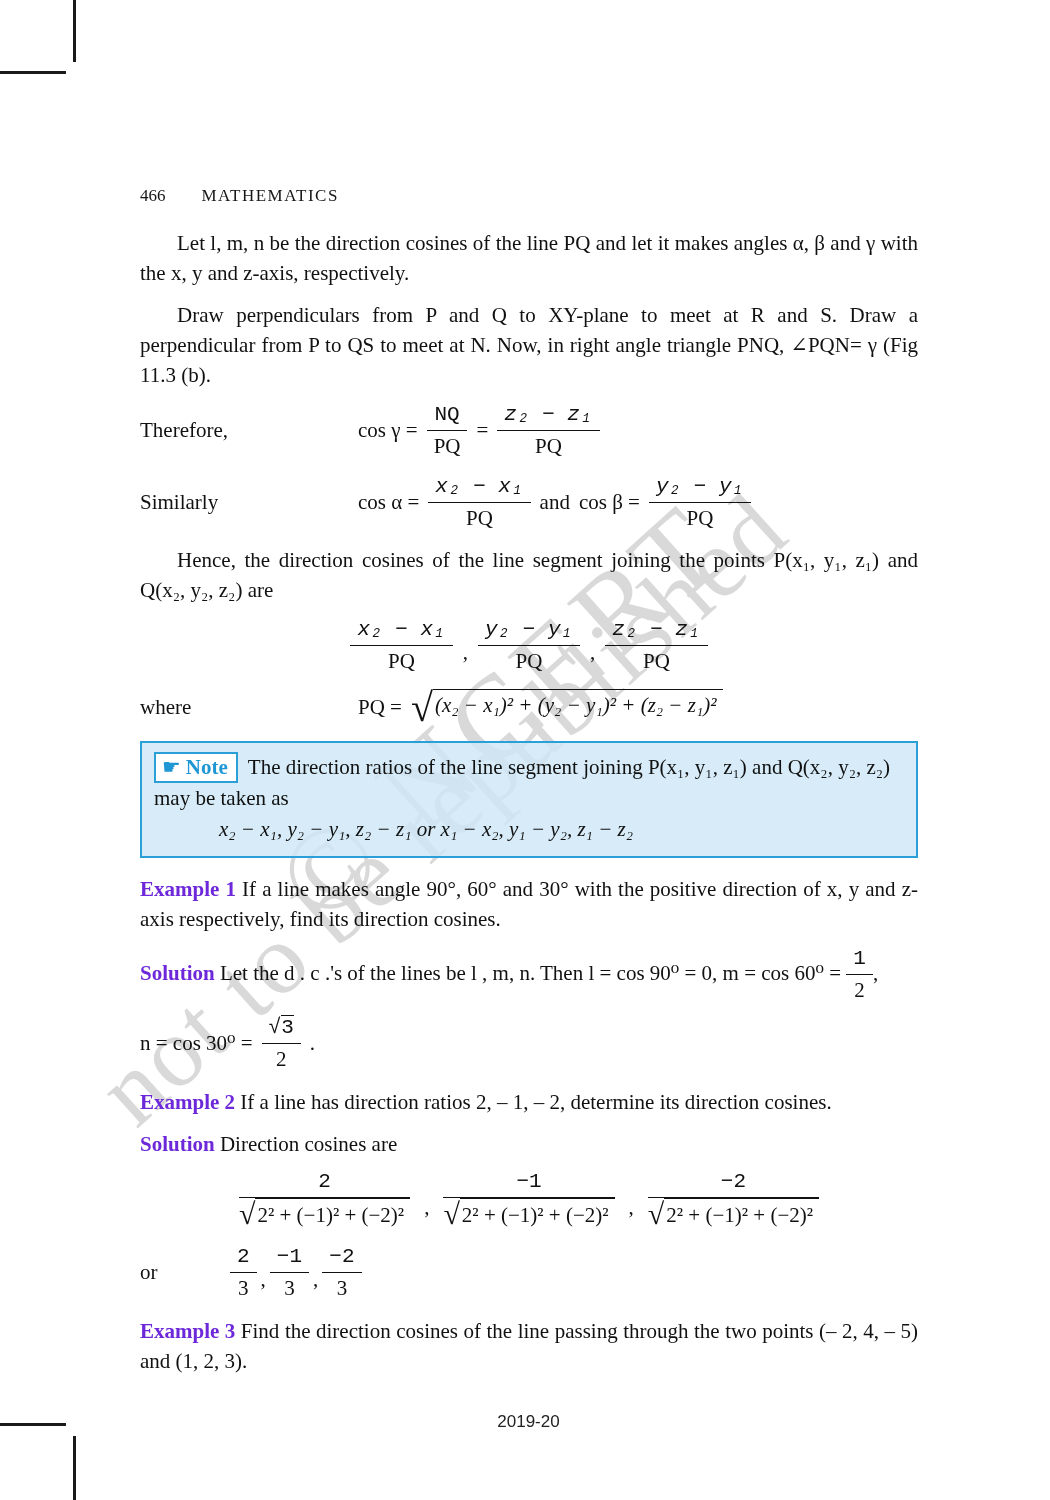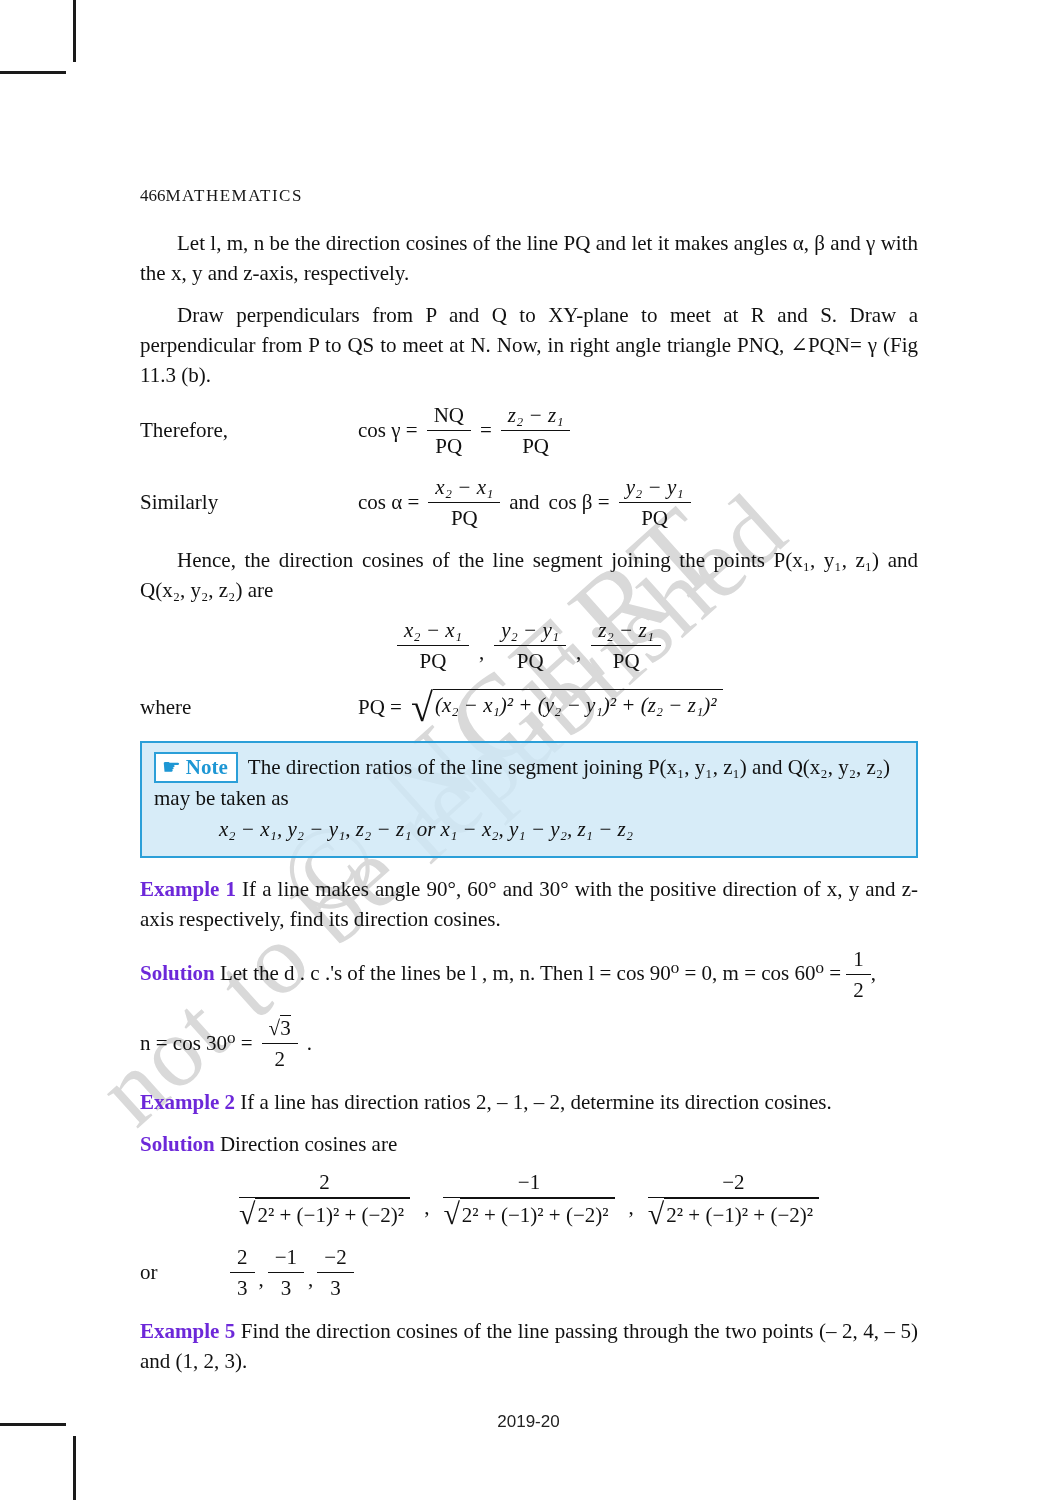--- a/index.html
+++ b/index.html
@@ -24,36 +24,36 @@
     position:absolute; z-index:1; color:#d9d9d9;
     font-family:"Liberation Serif","DejaVu Serif",serif;
     white-space:nowrap; user-select:none;
   }
   .wm1 { font-size:118px; left:225px; top:645px; transform:rotate(-42deg); transform-origin:center; letter-spacing:8px; }
   .wm2 { font-size:100px; left:0px;  top:752px; transform:rotate(-42deg); transform-origin:center; letter-spacing:2px; }
 
   .content { position:absolute; left:140px; top:186px; width:778px; z-index:2; }
 
   .running-head { font-size:17px; margin-bottom:22px; color:#161616; }
-  .running-head .subject { letter-spacing:1.5px; }
+  .running-head .subject { margin-left:36px; letter-spacing:1.5px; }
 
   p.body { font-size:21px; line-height:30px; text-align:justify; margin:0 0 12px 0; }
   .indent { text-indent:37px; }
 
   .exlabel { font-weight:bold; color:#6d28d9; }
 
   
   .eqrow { display:flex; align-items:center; font-size:21px; margin:8px 0 14px 0;gap:28px; }
   .eqlabel { width:190px; flex-shrink:0; }
   .eqlabel.narrow { width:62px; }
   .eq { display:inline-flex; align-items:center; gap:9px; }
   .eqcenter { display:flex; justify-content:center; align-items:center; gap:10px; font-size:21px; margin:10px 0 14px 0; }
 
   .frac { display:inline-block; text-align:center; vertical-align:middle; line-height:1.25; }
-  .frac .num { display:block; padding:0 7px 2px 7px; }
+  .frac .num { display:block; padding:0 7px 2px 7px;font-family:Liberation Mono, monospace; }
   .frac .den { display:block; border-top:1.7px solid #111; padding:2px 7px 0 7px; }
   .mi { font-style:italic; }
   .comma { align-self:flex-end; padding-bottom:10px; }
 
   .sqrt { display:inline-flex; align-items:flex-start; }
   .rad { font-size:30px; line-height:1.05; }
   .rad.big { font-size:40px; line-height:0.95; }
   .radicand { border-top:1.9px solid #111; padding:3px 6px 0 2px; display:inline-block; }
   .overbar { border-top:1.7px solid #111; }
 
@@ -241,21 +241,21 @@
           </span>
         <span class="comma">,</span>
         <span class="frac">
             <span class="num">−2</span>
             <span class="den">3</span>
           </span>
       </span>
     </div>
 
     <p class="body">
-      <span class="exlabel">Example 5</span>
+      <span class="exlabel">Example 3</span>
       <span>Find the direction cosines of the line passing through  the two points (– 2, 4, – 5) and (1, 2, 3).</span>
     </p>
 
   </div>
 
   <div class="footer">2019-20</div>
 
 </div>
 
 </body></html>

